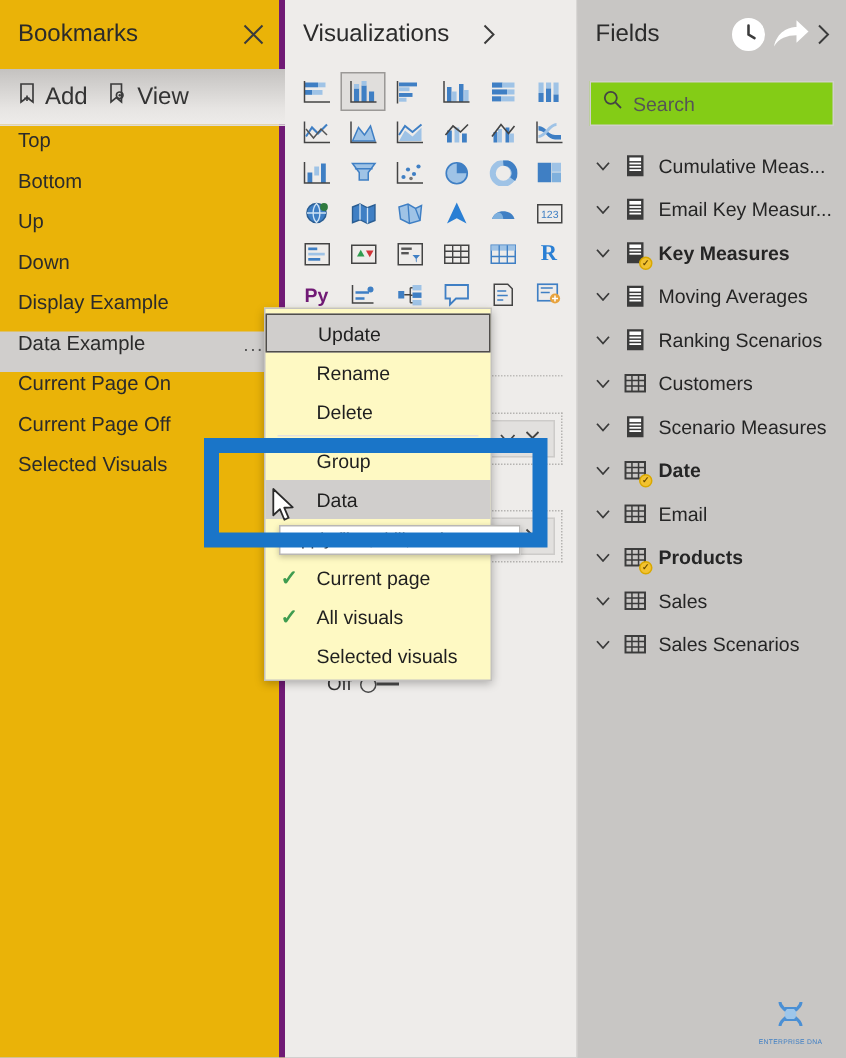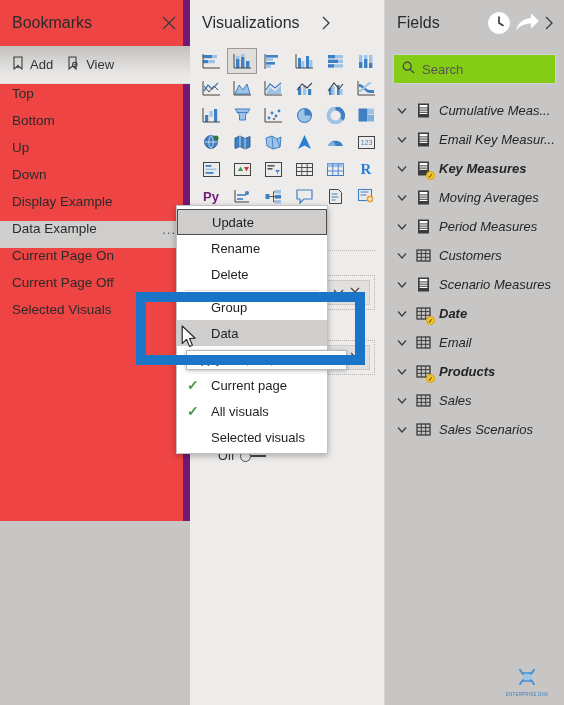--- a/index.html
+++ b/index.html
@@ -33,33 +33,33 @@
   .hdr-icon {
     width: 26px; height: 26px;
     display: flex; align-items: center; justify-content: center;
     color: #3b3b3b; cursor: default;
   }
   .hdr-icon svg { display: block; }
 
   
   #bookmarks {
     position: absolute; left: 0; top: 0;
-    width: 190px; height: 521px;
-    background: #ef4444;
-    border-right: 7px solid #701a75;
+    width: 190px; height: 705px;
+    background: #eab308;
+    border-right: 4px solid #701a75;
   }
   #bookmarks .bm-toolbar {
     position: absolute; top: 46px; left: 0; width: 190px; height: 38px;
     background: linear-gradient(180deg,#c4c2c0 0%, #e6e4e2 70%, #eeecea 100%);
     display: flex; align-items: center; gap: 14px; padding-left: 12px;
     border-bottom: 1px solid #dedcda;
   }
   .bm-btn {
     display: flex; align-items: center; gap: 5px;
-    font-size: 13px; color: #333; cursor: pointer;
+    font-size: 16px; color: #333; cursor: pointer;
   }
   .bm-list { position: absolute; top: 86px; left: 0; width: 190px; }
   .bm-item {
     height: 27px; display: flex; align-items: flex-start;
     padding-left: 12px; padding-right: 8px;
     font-size: 13.5px; color: #2b2b2b; cursor: pointer;
     position: relative;
   }
   .bm-item.sel { background: #d0cecc; }
   .bm-item .ell {
@@ -163,27 +163,27 @@
   .fld-ic { position: relative; width: 17px; height: 17px; flex: none; }
   .badge {
     position: absolute; right: -3px; bottom: -3px;
     width: 9px; height: 9px; border-radius: 50%;
     background: #f2c230; border: 1px solid #d9a800;
     display: flex; align-items: center; justify-content: center;
   }
   .badge::after {
     content: "✓"; font-size: 6px; color: #6a4b00; line-height: 1;
   }
-  .fld-nm { white-space: nowrap; overflow: hidden; font-style: italic; }
+  .fld-nm { white-space: nowrap; overflow: hidden; }
 
   
   #ctxmenu {
     position: absolute; left: 176px; top: 205px;
     width: 152px;
-    background: #ffffff;
+    background: #fef9c3;
     border: 1px solid #c4c2c0;
     box-shadow: 0 2px 6px rgba(0,0,0,.28);
     z-index: 40;
     padding: 3px 0;
   }
   .ctx-item {
     height: 26px; display: flex; align-items: center;
     font-size: 13px; color: #1f1f1f; cursor: pointer;
     padding-left: 34px; position: relative;
   }
@@ -728,21 +728,21 @@
               <path d="M1 1.5 L5 6 L9 1.5" stroke="#3b3b3b" stroke-width="1.2" fill="none"></path>
             </svg>
           </span>
         <span class="fld-ic"><svg width="17" height="17" viewBox="0 0 17 17">
               <rect x="3" y="1.5" width="11" height="14" fill="#3b3b3b"></rect>
               <rect x="4.6" y="3" width="7.8" height="2.4" fill="#fff"></rect>
               <rect x="4.6" y="6.4" width="7.8" height="1.2" fill="#fff"></rect>
               <rect x="4.6" y="8.6" width="7.8" height="1.2" fill="#fff"></rect>
               <rect x="4.6" y="10.8" width="7.8" height="1.2" fill="#fff"></rect>
             </svg></span>
-        <span class="fld-nm">Period Measures</span>
+        <span class="fld-nm">Ranking Scenarios</span>
       </div>
 
       <div class="fld-item">
         <span class="fld-chev">
             <svg width="10" height="8" viewBox="0 0 10 8">
               <path d="M1 1.5 L5 6 L9 1.5" stroke="#3b3b3b" stroke-width="1.2" fill="none"></path>
             </svg>
           </span>
         <span class="fld-ic"><svg width="17" height="17" viewBox="0 0 17 17">
               <rect x="2" y="3" width="13" height="11" fill="none" stroke="#3b3b3b" stroke-width="1.3"></rect>

